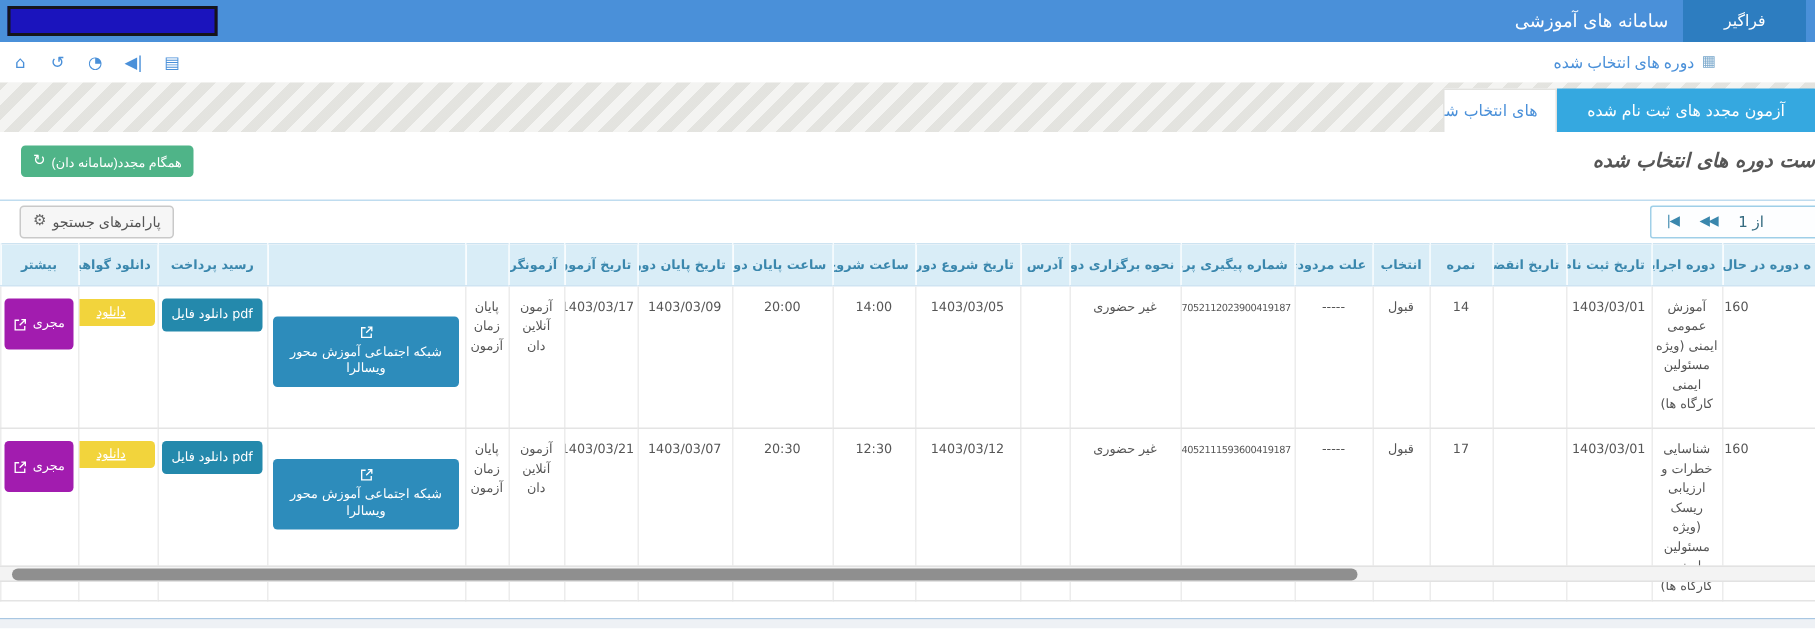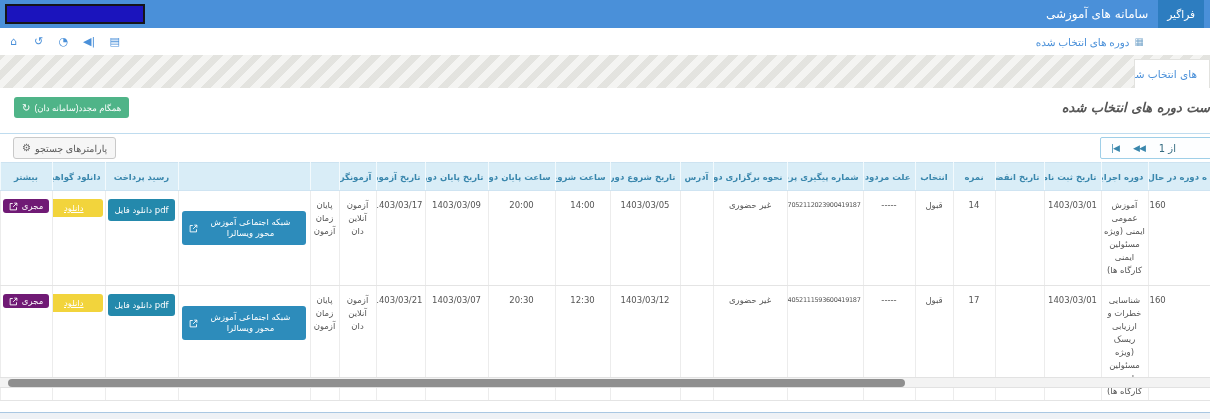--- a/index.html
+++ b/index.html
@@ -19,21 +19,21 @@
   .redacted-badge {
     position:absolute; top:4px; left:5px; width:140px; height:20px;
     background:#1b14bd; border:2px solid #15151a;
   }
   .topbar-right {
     position:absolute; top:0; right:6px; height:28px;
     display:flex; align-items:center; gap:10px;
   }
   .role-badge {
     background:#2d7dc0; color:#fff; font-size:10.5px;
-    padding:5px 9px; height:28px; display:flex; align-items:center;
+    padding:5px 27px; height:28px; display:flex; align-items:center;
     cursor:pointer;
   }
   .brand-label { color:#ffffff; font-size:12px; white-space:nowrap; }
 
   
   .toolbar {
     position:absolute; top:28px; right:0; left:0; height:27px;
     background:#ffffff;
   }
   .toolbar-icons {
@@ -120,24 +120,24 @@
   tr.row-1 { height:95px; }
   tr.row-2 { height:90px; }
   td.cell-tracking { font-size:6.5px; letter-spacing:-0.3px; white-space:nowrap; }
   td.cell-running_no { text-align:left; padding-left:1px; white-space:nowrap; }
 
   .cell-btn {
     border:none; border-radius:3px; color:#fff; cursor:pointer;
     display:inline-flex; align-items:center; justify-content:center; gap:4px;
     direction:ltr; font-family:inherit;
   }
-  .btn-more    { background:#701a75; font-size:8.5px; padding:2px 6px;align-items:center; }
+  .btn-more    { background:#a21caf; font-size:8.5px; padding:12px 6px;align-items:center; }
   .btn-cert    { background:#f2d43c; font-size:8.5px; padding:4px 19px;text-decoration:underline; }
   .btn-receipt { background:#2489ac; font-size:8.5px; padding:6px 6px; }
-  .btn-social  { background:#2d8cbb; font-size:8.5px; padding:6px 7px; margin-top:12px; max-width:124px; line-height:11px; }
+  .btn-social  { background:#2d8cbb; font-size:8.5px; padding:6px 7px; margin-top:12px; max-width:124px; line-height:11px;flex-direction:column; }
 
   
   .hscroll-track {
     position:absolute; top:289px; right:0; left:0; height:11px;
     background:#f3f3f3; border-top:1px solid #e2e2e2; border-bottom:1px solid #e2e2e2;
   }
   .hscroll-thumb {
     position:absolute; top:1px; left:8px; width:897px; height:8px;
     background:#8f8f8f; border-radius:4px; cursor:pointer;
   }
@@ -166,20 +166,21 @@
       <span class="tb-icon">▤</span>
     </div>
   <div class="breadcrumb">
     <span class="breadcrumb-icon">▦</span>
     <span class="breadcrumb-label">دوره های انتخاب شده</span>
   </div>
 </div>
 
 <div class="band">
   <div class="tabs">
+    <div class="tab tab-blue">آزمون مجدد های ثبت نام شده</div>
     <div class="tab tab-light">های انتخاب شده</div>
   </div>
 </div>
 
 <div class="content">
 
   <button class="sync-button">
     <span class="sync-icon">↻</span>
     <span>همگام مجدد(سامانه دان)</span>
   </button>

